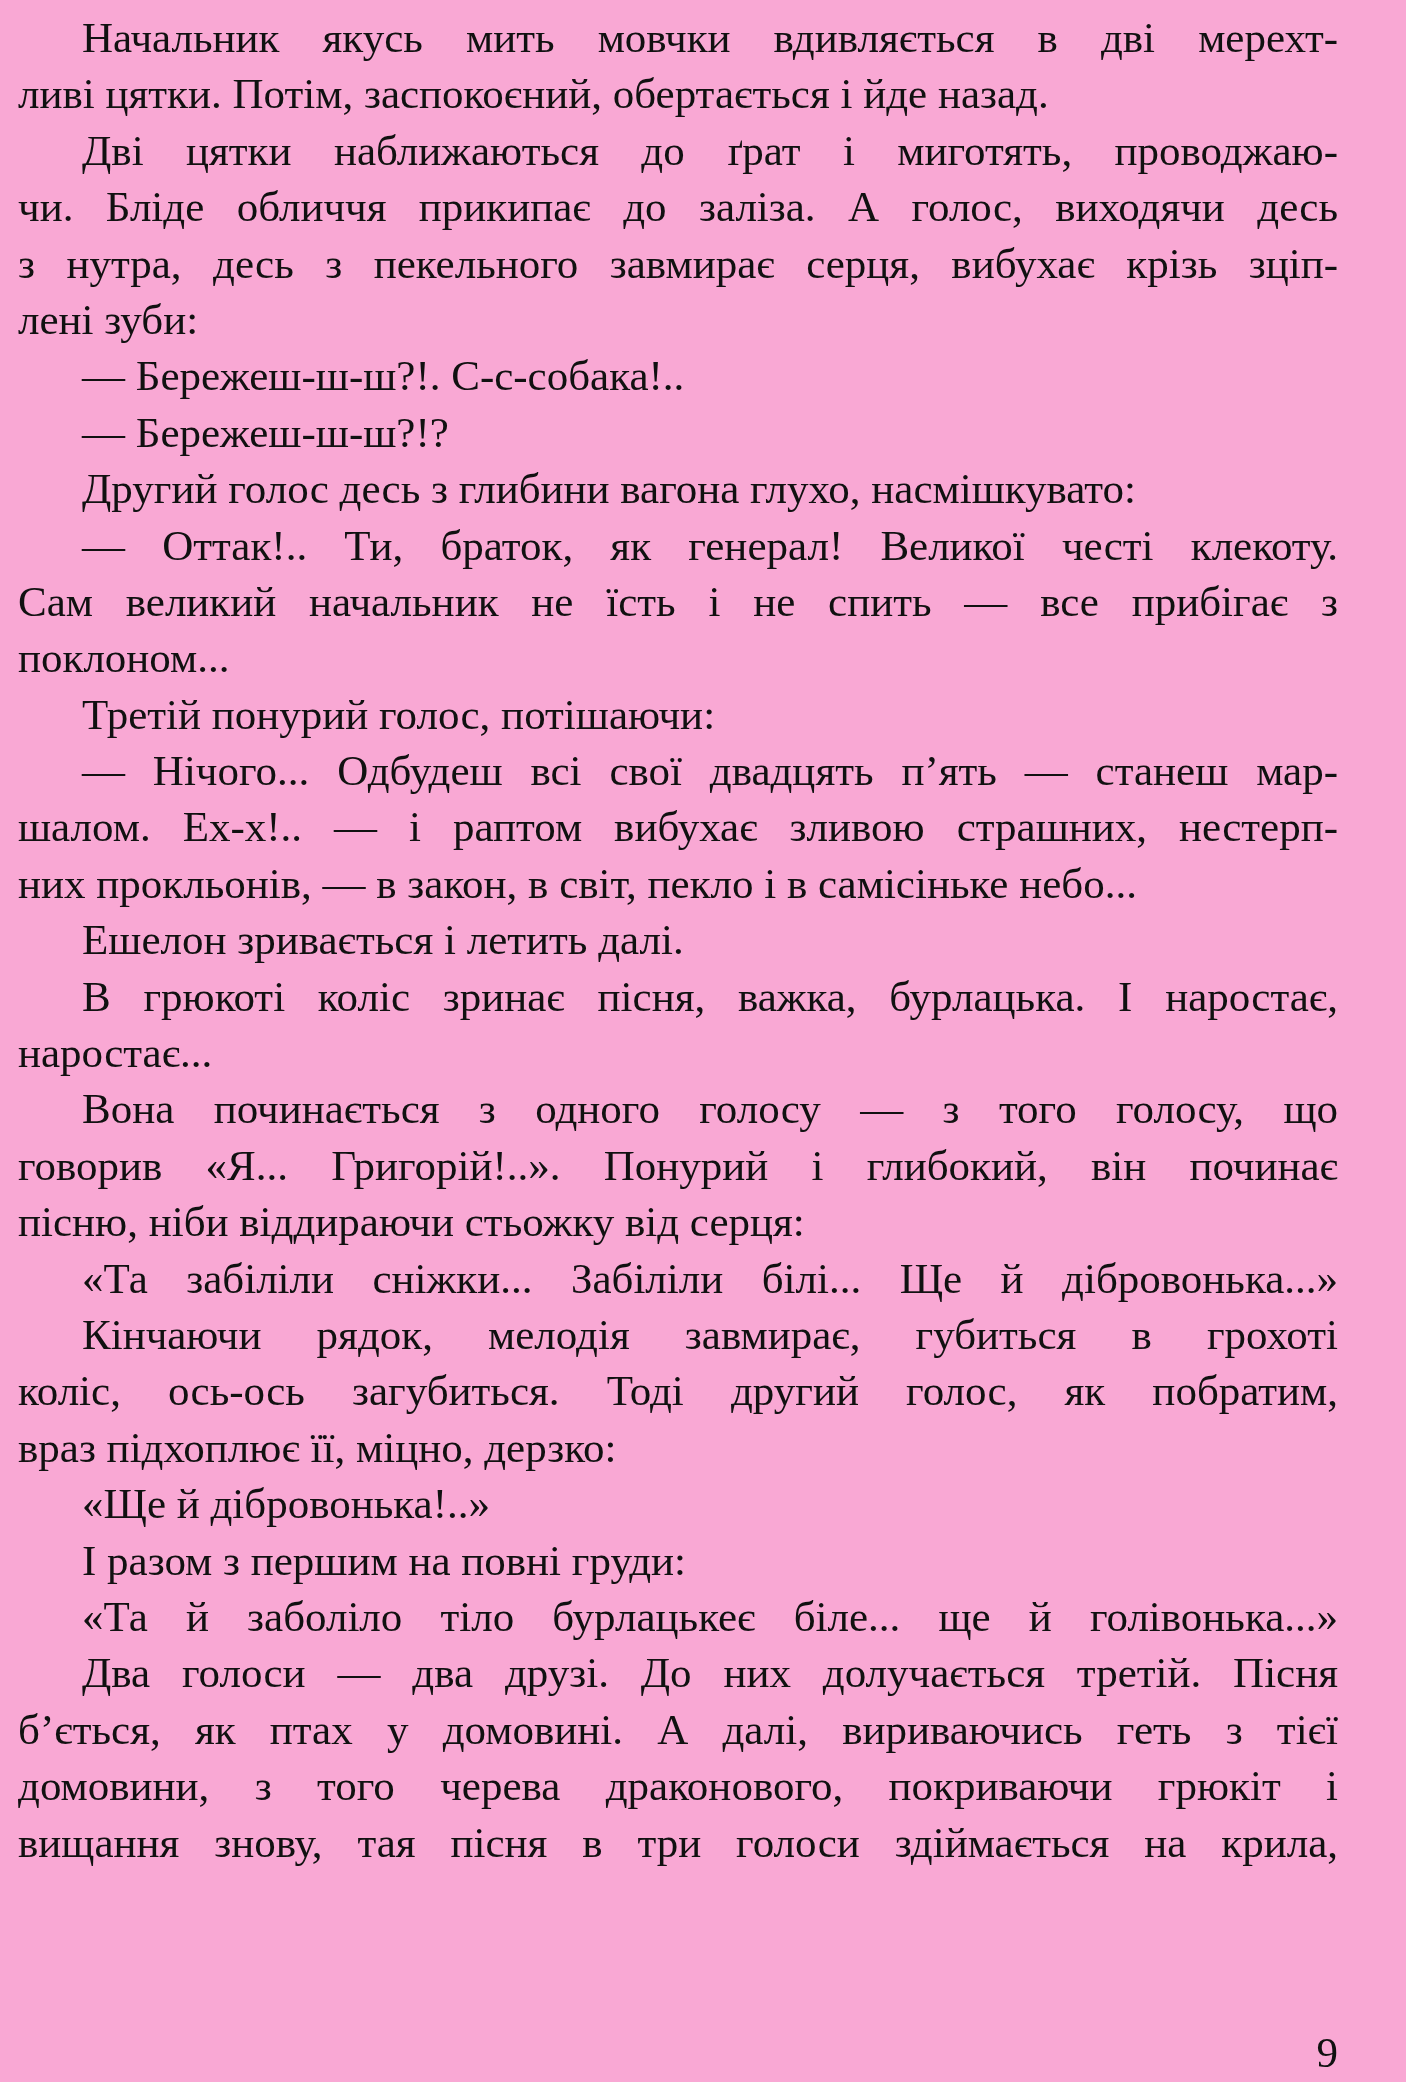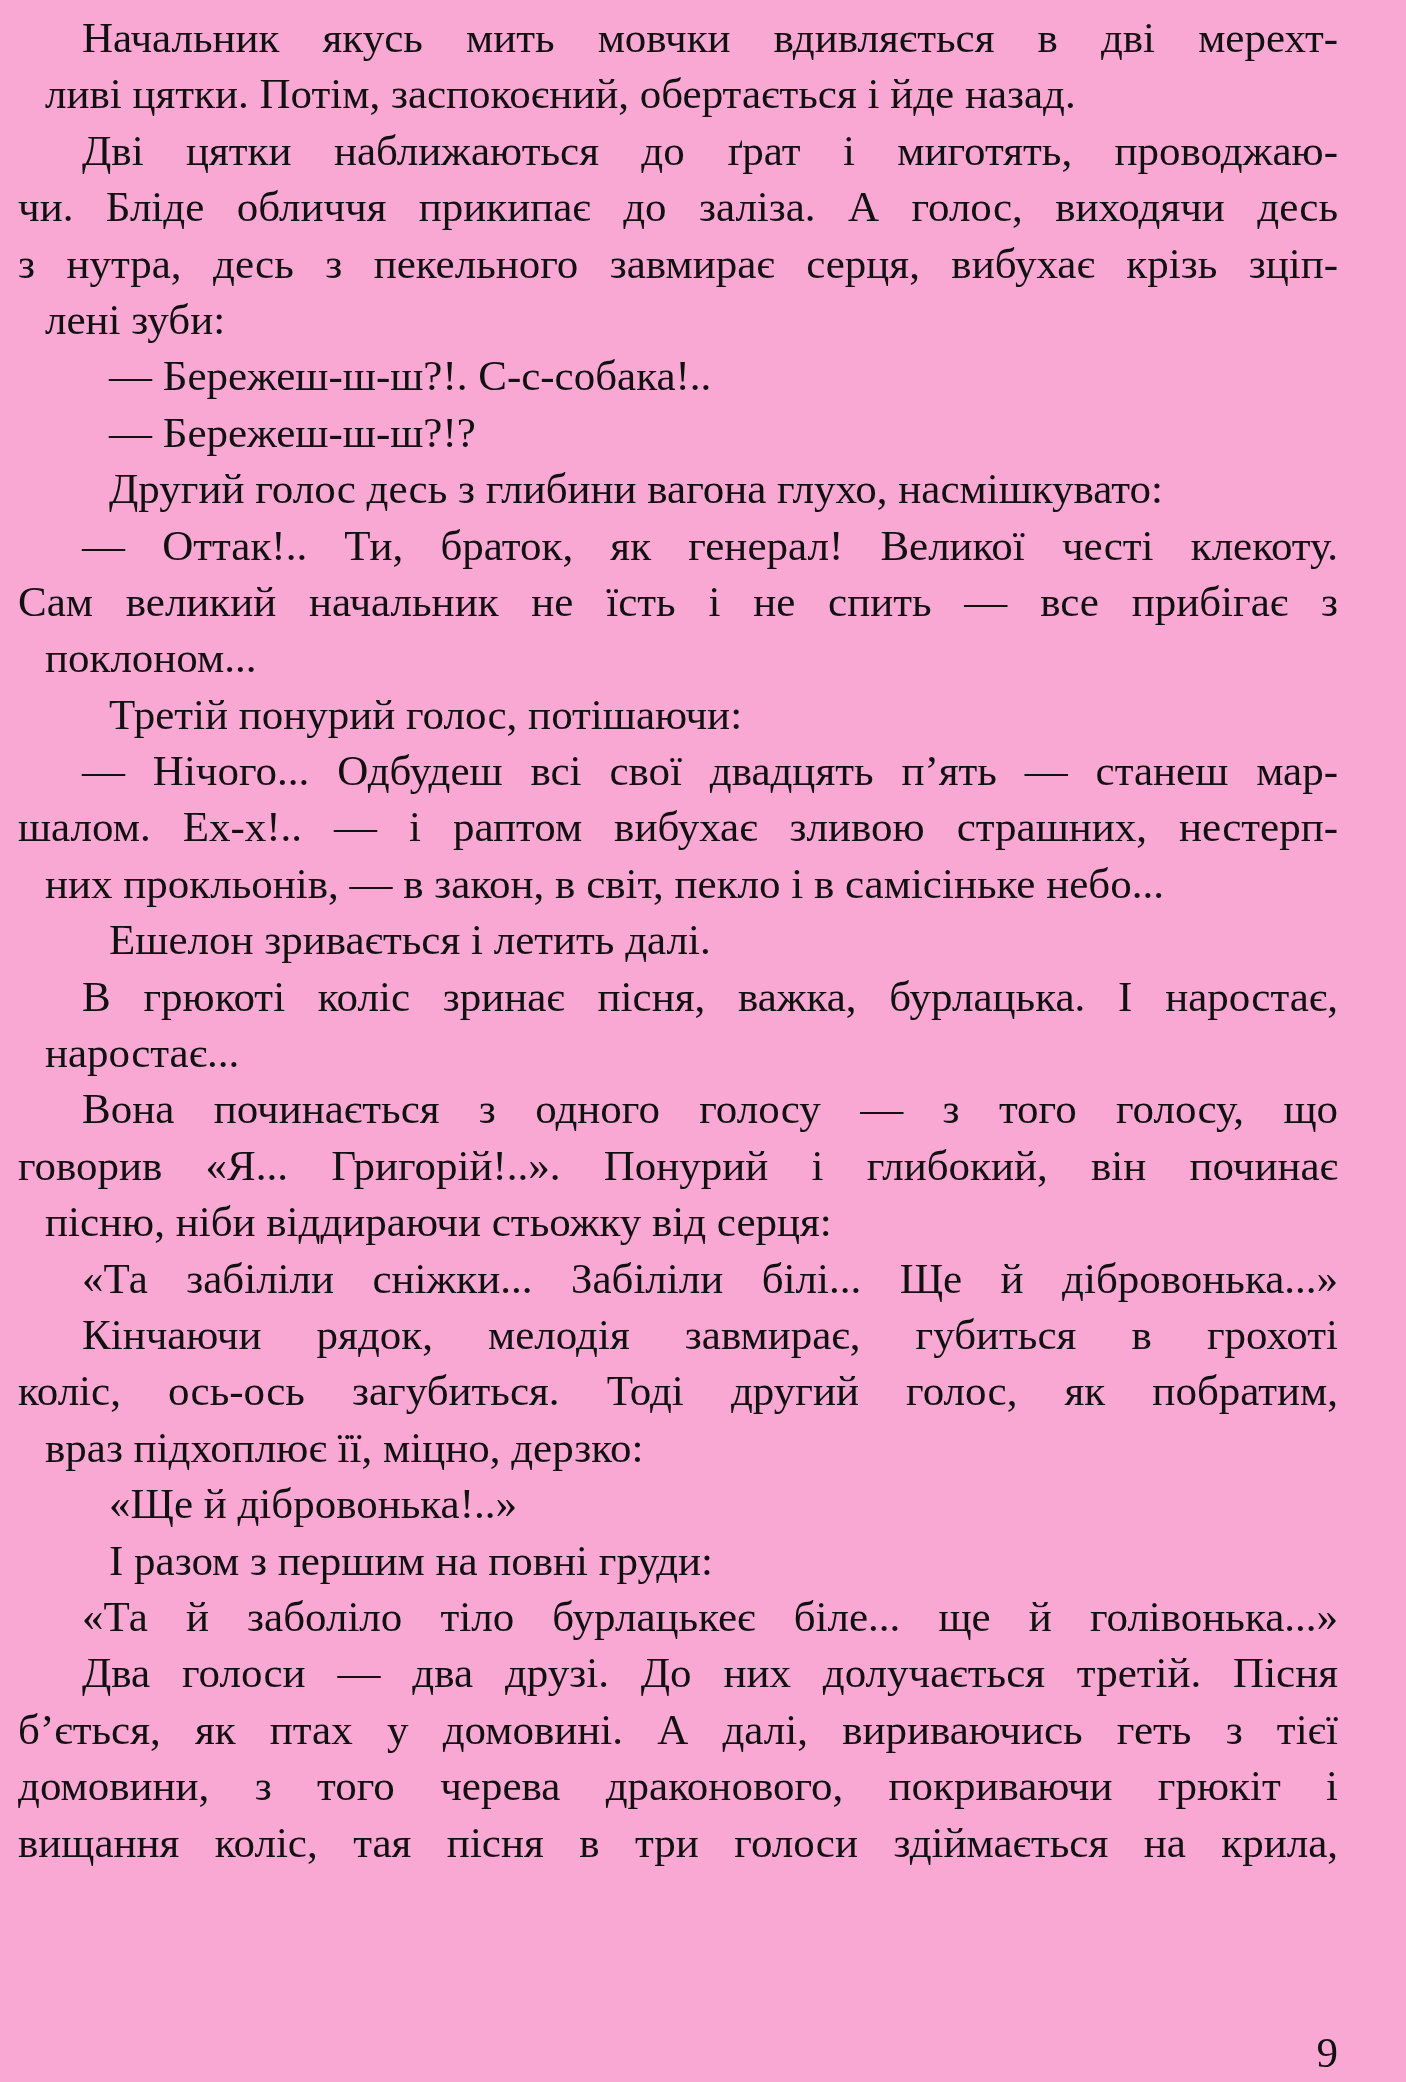--- a/index.html
+++ b/index.html
@@ -9,21 +9,21 @@
     background: #f9a8d4; color: #111111;
     font-family: "Liberation Serif", "DejaVu Serif", serif;
   }
   .text-block { position: absolute; left: 18px; top: 10px; width: 1320px; }
   .line {
     display: block; height: 56.4px; line-height: 56.4px;
     font-size: 43px; white-space: nowrap; overflow: visible;
     text-align: justify; text-align-last: justify;
   }
   .line.indent { padding-left: 64px; }
-  .line.last { text-align-last: left; margin-left: 27px; }
+  .line.last { text-align-last: left; }
   .page-number {
     position: absolute; right: 68px; top: 2028px;
     font-size: 43px; line-height: 50px;
     font-family: "Liberation Serif", "DejaVu Serif", serif; color: #111111;
   }
 </style>
 </head>
 <body>
 
 <div class="page">
@@ -53,16 +53,16 @@
       <span class="line indent">«Та забіліли сніжки... Забіліли білі... Ще й дібровонька...»</span>
       <span class="line indent">Кінчаючи рядок, мелодія завмирає, губиться в грохоті</span>
       <span class="line">коліс, ось-ось загубиться. Тоді другий голос, як побратим,</span>
       <span class="line last">враз підхоплює її, міцно, дерзко:</span>
       <span class="line indent last">«Ще й дібровонька!..»</span>
       <span class="line indent last">І разом з першим на повні груди:</span>
       <span class="line indent">«Та й заболіло тіло бурлацькеє біле... ще й голівонька...»</span>
       <span class="line indent">Два голоси — два друзі. До них долучається третій. Пісня</span>
       <span class="line">б’ється, як птах у домовині. А далі, вириваючись геть з тієї</span>
       <span class="line">домовини, з того черева драконового, покриваючи грюкіт і</span>
-      <span class="line">вищання коліс, тая пісня в три голоси здіймається на крила,</span>
+      <span class="line">вищання знову, тая пісня в три голоси здіймається на крила,</span>
     </div>
   <div class="page-number">9</div>
 </div>
 
 </body></html>

